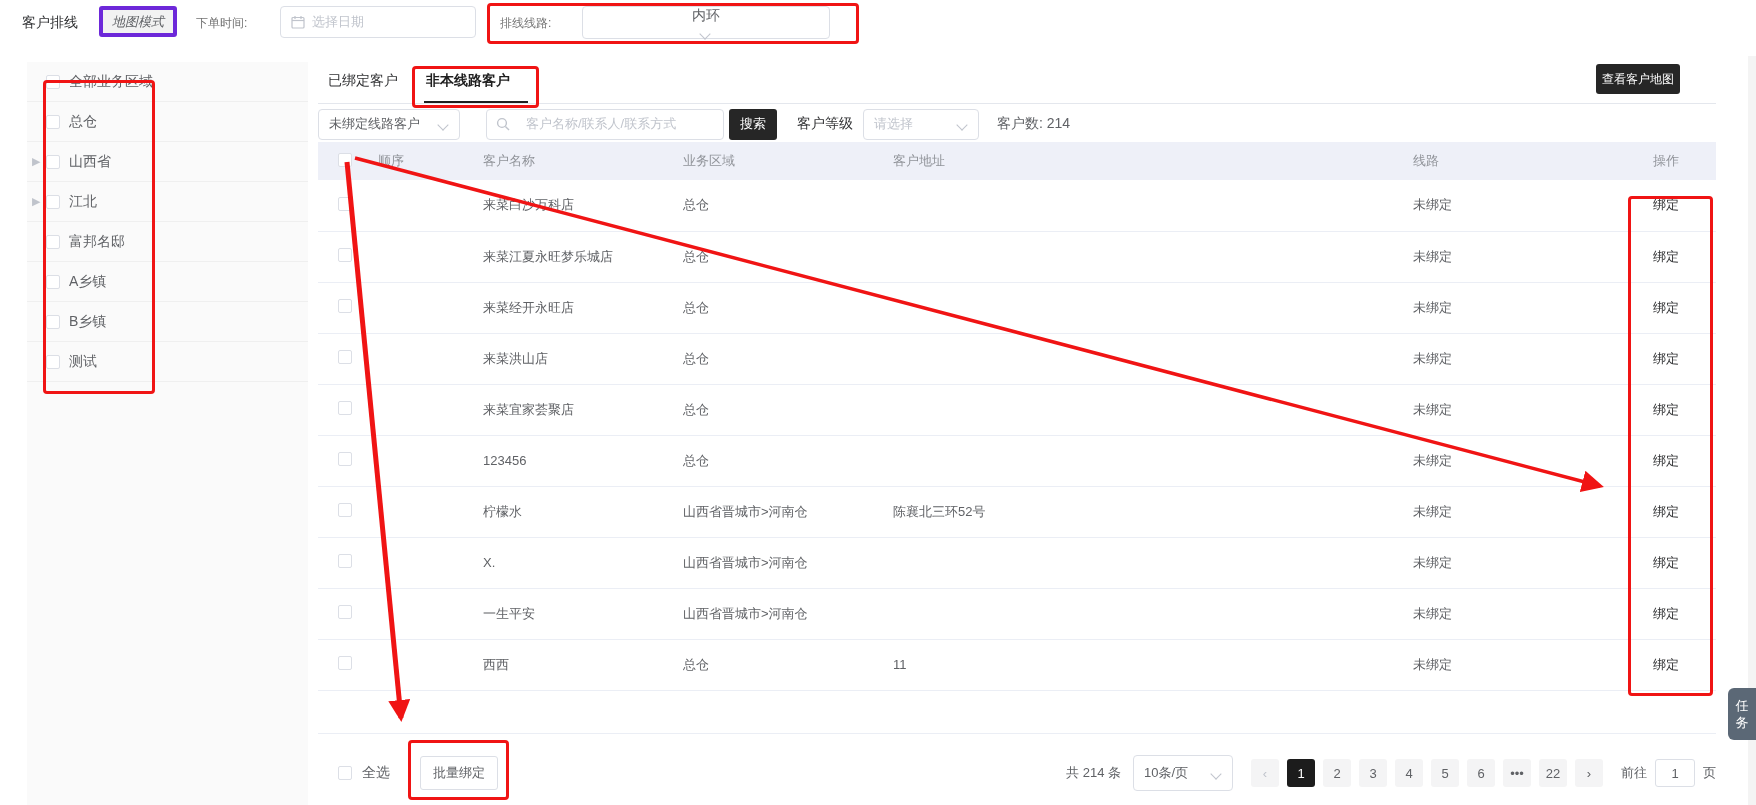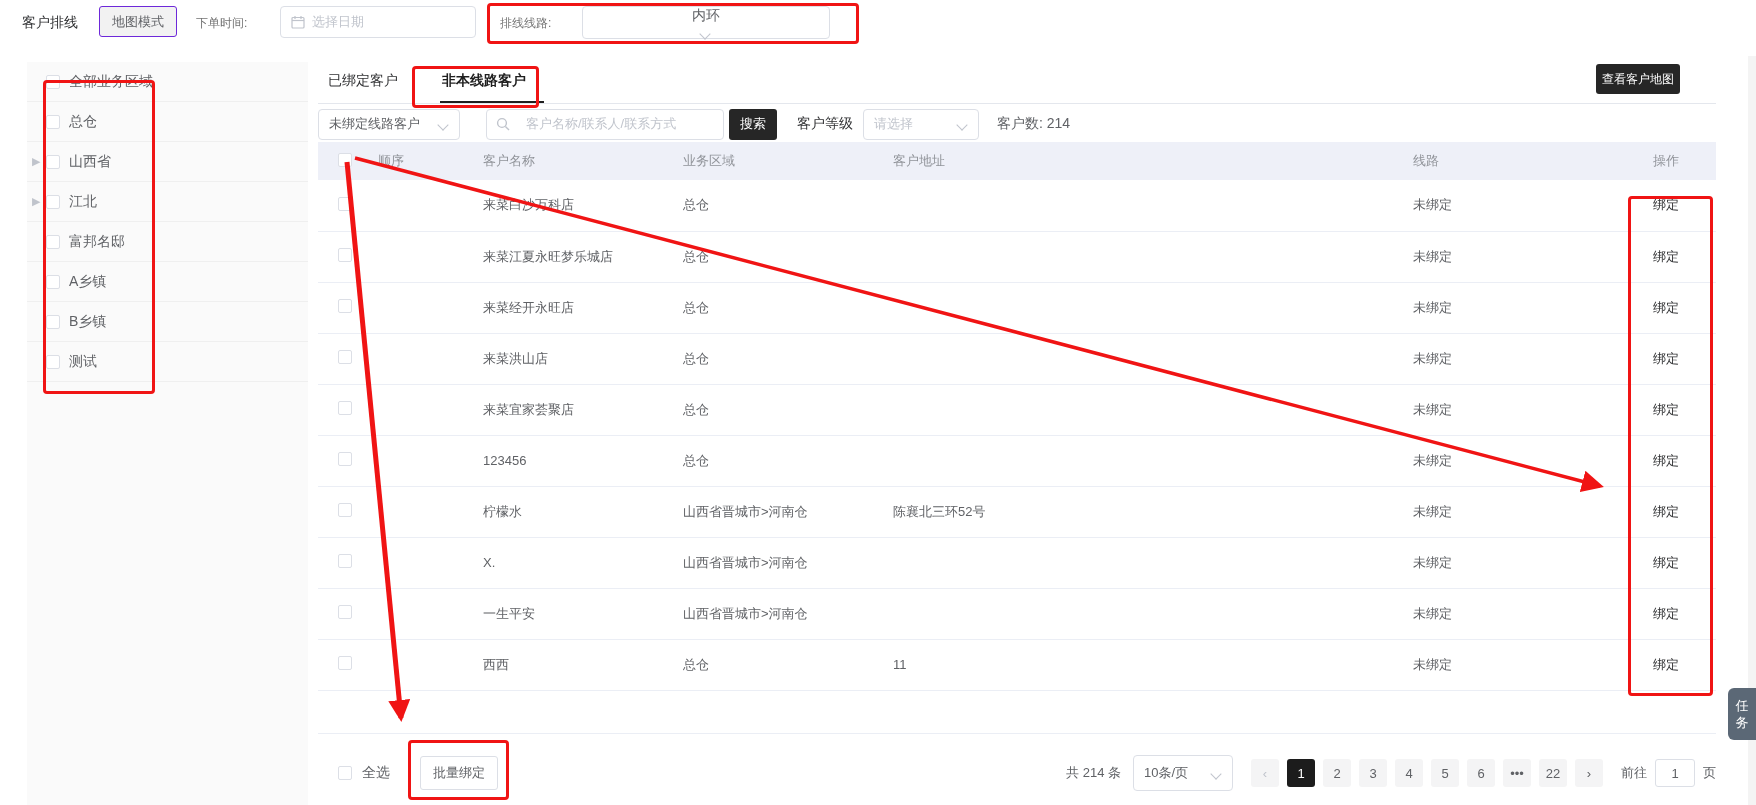--- a/index.html
+++ b/index.html
@@ -3,22 +3,22 @@
 <meta charset="utf-8">
 <style>
   * { margin:0; padding:0; box-sizing:border-box; }
   html,body { width:1756px; height:805px; background:#fff; overflow:hidden;
     font-family:"Liberation Sans","DejaVu Sans",sans-serif; font-size:13px; color:#606266; }
 
   
   .topbar { position:absolute; left:0; top:0; width:1756px; height:56px; background:#fff; }
   .page-title { position:absolute; left:22px; top:14px; font-size:14px; color:#303133; }
   .btn-plain { display:inline-flex; align-items:center; justify-content:center;
-    border:1px solid #6d28d9; background:#f2f2f2; color:#606266; border-radius:3px;
-    font-size:13px; cursor:pointer; }
+    border:4px solid #6d28d9; background:#f2f2f2; color:#606266; border-radius:3px;
+    font-size:13px; cursor:pointer;font-style:italic; }
   .map-btn { position:absolute; left:99px; top:6px; width:78px; height:31px; }
   .lbl { font-size:12px; color:#737373; }
   .order-lbl { position:absolute; left:196px; top:15px; }
   .date-input { position:absolute; left:280px; top:6px; width:196px; height:32px;
     border:1px solid #dcdfe6; border-radius:4px; background:#fff; display:flex;
     align-items:center; padding:0 10px; gap:7px; }
   .placeholder { color:#c0c4cc; font-size:13px; }
   .route-lbl { position:absolute; left:500px; top:15px; }
   .route-select { position:absolute; left:582px; top:6px; width:248px; height:33px;
     border:1px solid #dcdfe6; border-radius:4px; background:#fff; display:flex;
@@ -29,21 +29,21 @@
     border-right:1.5px solid #c0c4cc; border-bottom:1.5px solid #c0c4cc; transform:rotate(45deg); }
 
   
   .sidebar { position:absolute; left:27px; top:62px; width:281px; height:743px; background:#fafafa; }
   .tree-item { position:relative; height:40px; display:flex; align-items:center;
     padding-left:19px; gap:9px; border-bottom:1px solid #efefef; cursor:pointer; }
   .tree-item .caret { position:absolute; left:5px; top:13px; color:#c0c4cc; font-size:11px; }
   .cb { width:14px; height:14px; border:1px solid #dcdfe6; border-radius:2px; background:#fff;
     flex:0 0 auto; display:inline-block; cursor:pointer; }
   .tree-label { font-size:14px; color:#606266; white-space:nowrap; }
-  .tabs { position:absolute; left:328px; top:62px; height:42px; display:flex;gap:16px; }
+  .tabs { position:absolute; left:328px; top:62px; height:42px; display:flex; }
   .tab { font-size:14px; color:#303133; padding:10px 0 14px; margin-right:28px; cursor:pointer; position:relative; }
   .tab.active { color:#1f1f1f; font-weight:bold; }
   .tab.active::after { content:""; position:absolute; left:-2px; right:-18px; bottom:0; height:3px; background:#1f1f1f; }
   .tabline { position:absolute; left:318px; top:103px; width:1398px; height:1px; background:#e4e7ed; }
   .viewmap-btn { position:absolute; left:1596px; top:64px; width:84px; height:30px;
     background:#262626; color:#fff; font-size:12px; border:none; border-radius:3px;
     display:flex; align-items:center; justify-content:center; cursor:pointer; }
 
   
   .filters { position:absolute; left:318px; top:108px; height:32px; display:flex; align-items:center; }

